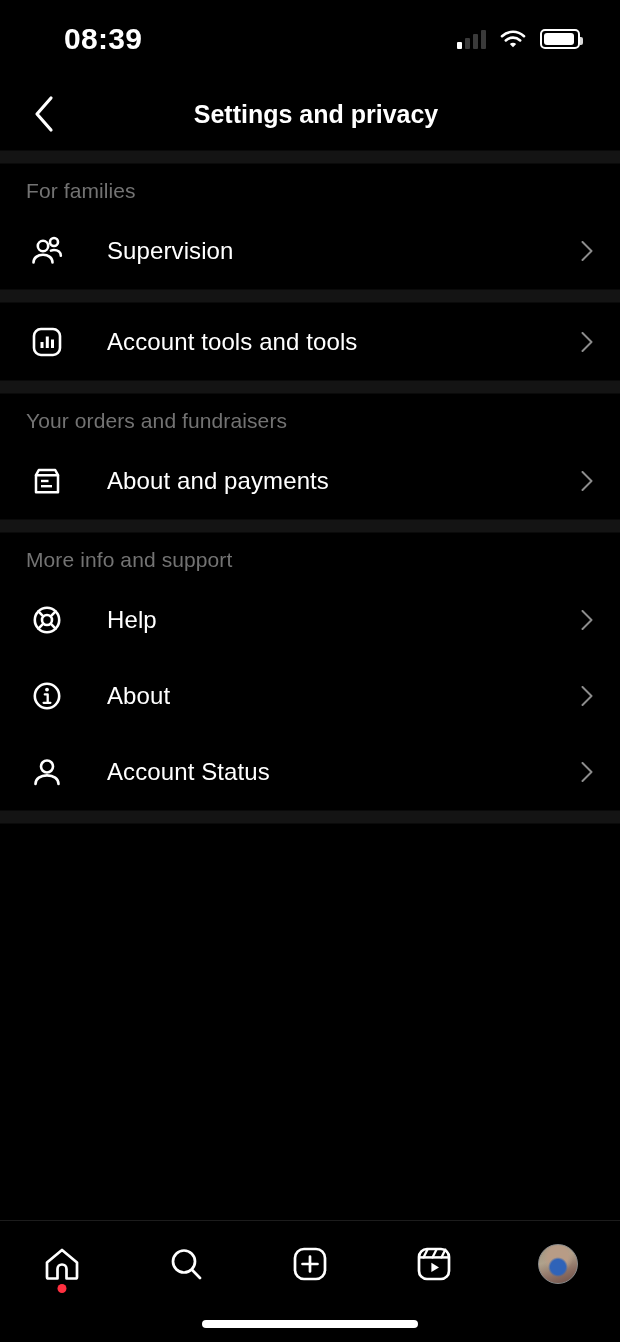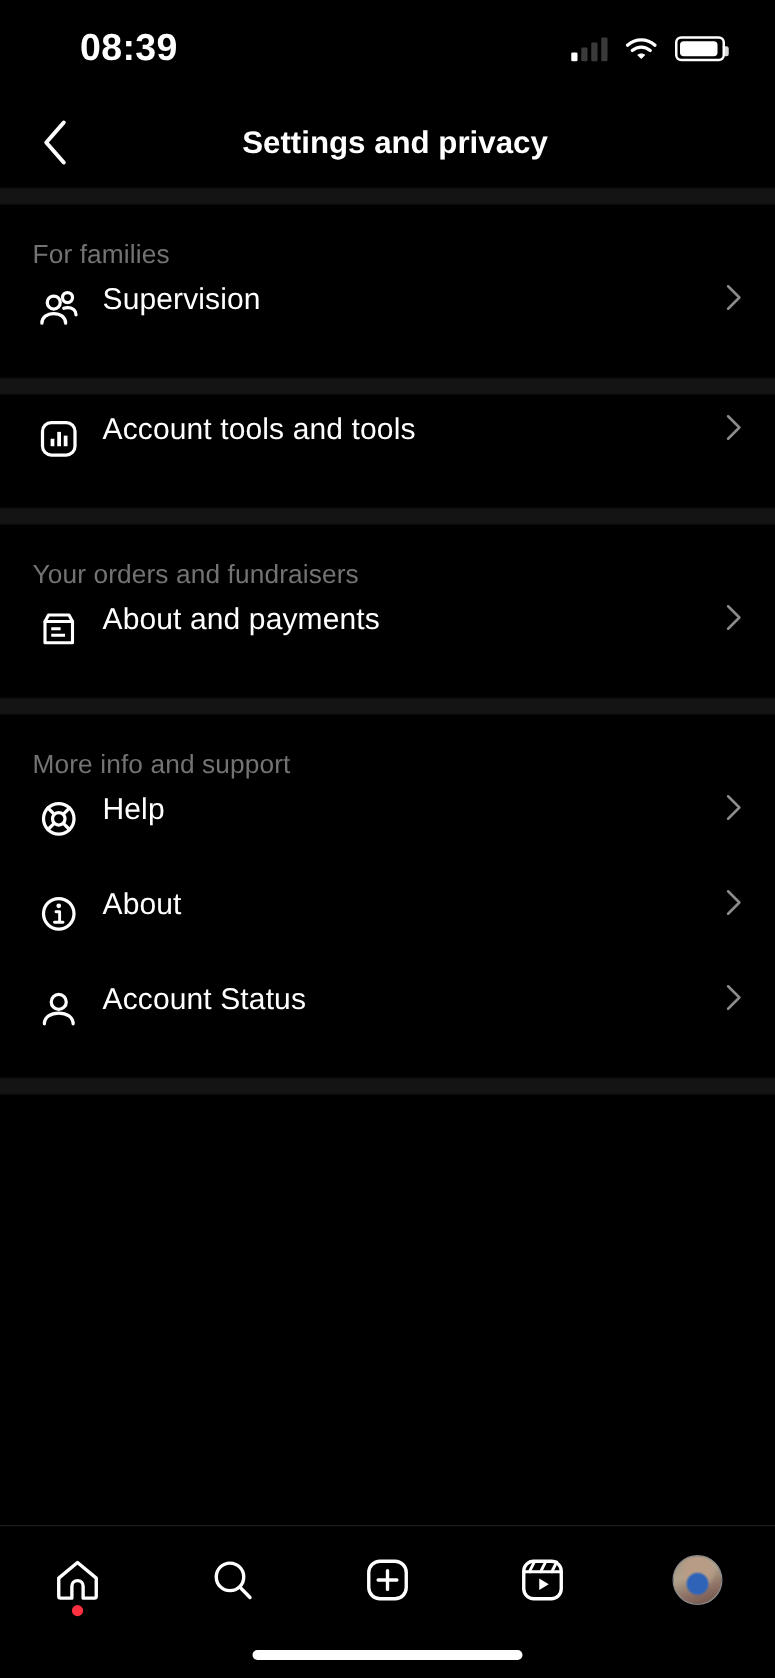--- a/index.html
+++ b/index.html
@@ -41,27 +41,27 @@
   }
   .header-title{
     position:absolute; left:12px; right:0; text-align:center;
     font-size:25px; font-weight:700; pointer-events:none;
   }
 
   
   .scroll{ }
   .sep{ height:14px; background:#141414; border-top:1px solid #0a0a0a; border-bottom:1px solid #0a0a0a; }
 
-  .group{ padding-top:14px; }
+  .group{ padding-top:1px; }
   .group-title{
     color:#737373; font-size:21px; padding:14px 26px 10px 26px; letter-spacing:.1px;
   }
 
   .row{
-    display:flex; align-items:flex-start; height:76px; padding:0 22px 0 26px; cursor:pointer;
+    display:flex; align-items:center; height:76px; padding:0 22px 0 26px; cursor:pointer;gap:25px;
   }
   .row .ico{ width:42px; height:42px; flex:0 0 42px; display:flex; align-items:center; justify-content:center; margin-right:14px; }
   .row .label{ font-size:24px; flex:1; color:#fff; letter-spacing:.1px; }
   .row .label.blue{ color:#3797ef; }
   .row .label.red{ color:#ed4956; }
   .row.noicon{ padding-left:26px; }
   .chev{ width:24px; height:24px; flex:0 0 24px; opacity:.55; }
 
   
   .tabbar{

